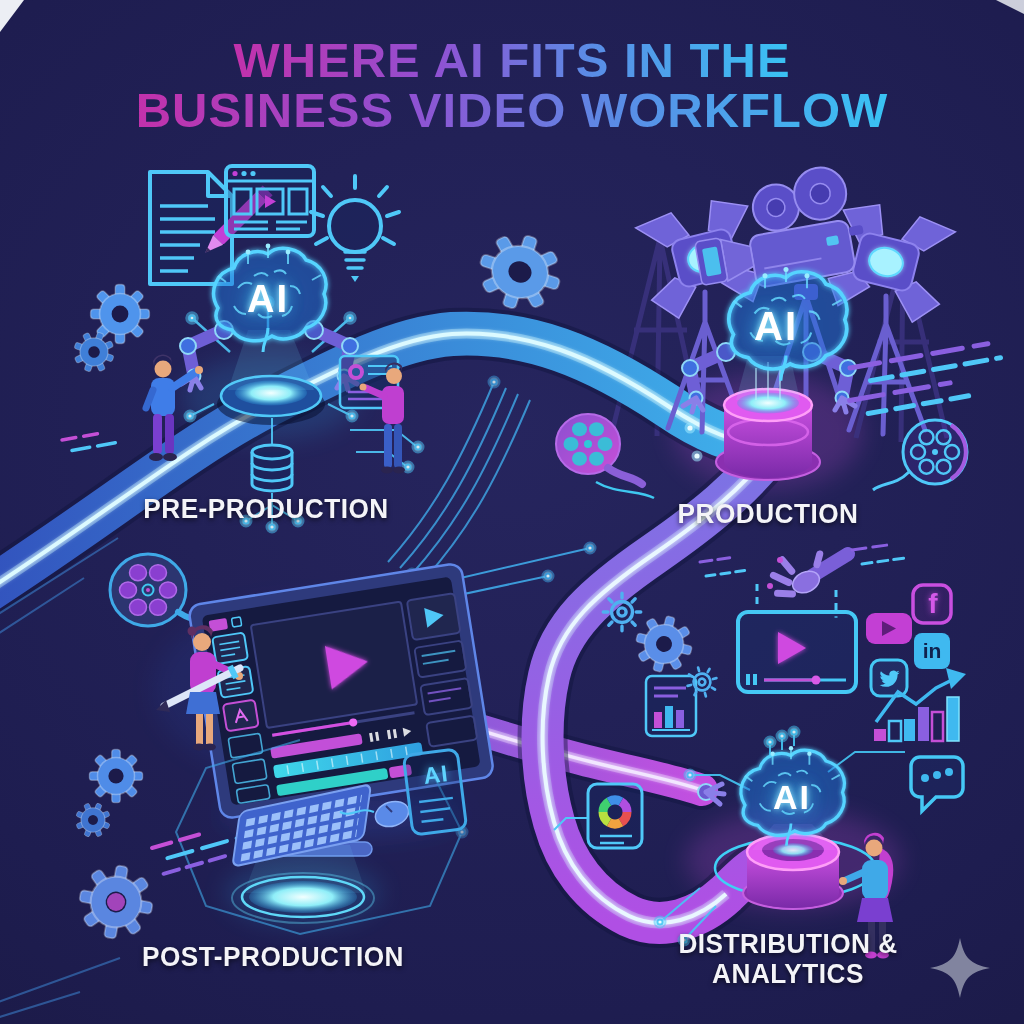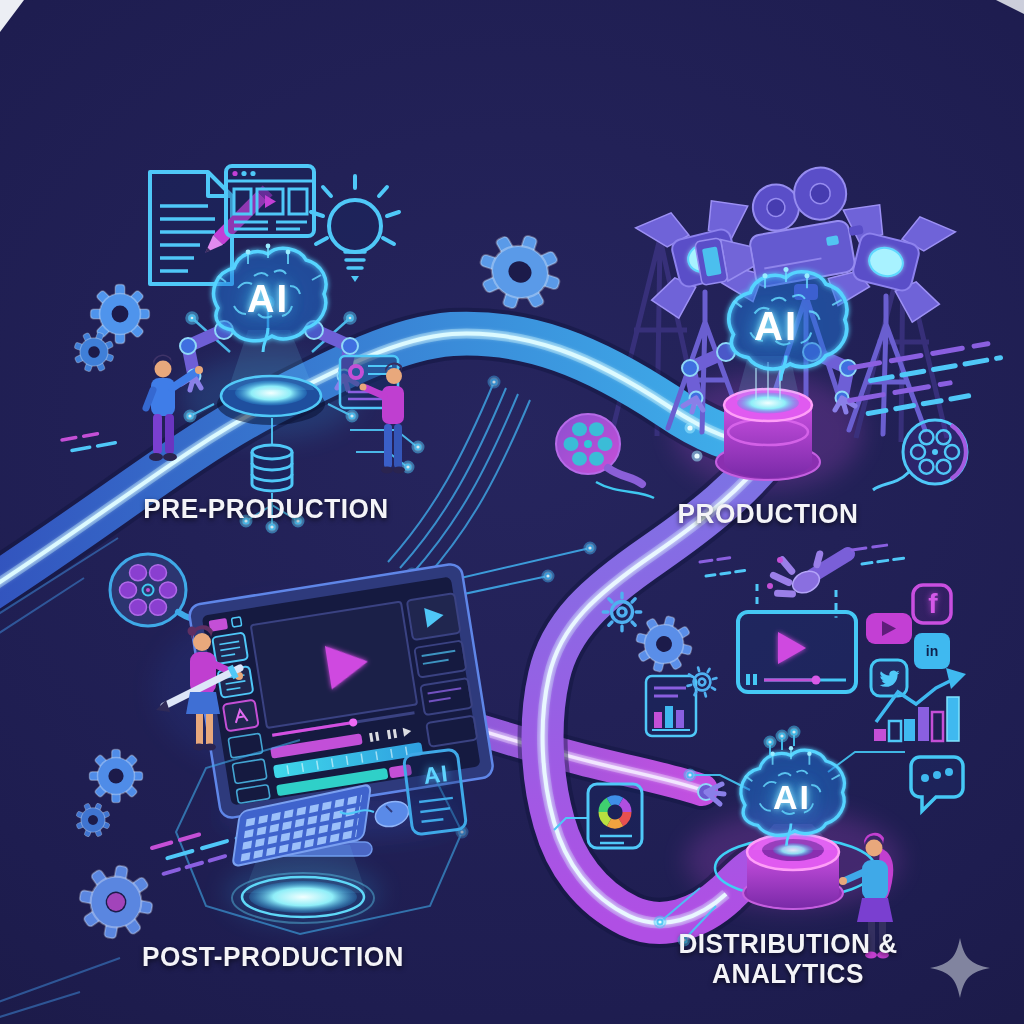--- a/index.html
+++ b/index.html
@@ -27,21 +27,21 @@
     text-shadow:0 0 6px #9aecff,0 0 16px #46c4f2,0 0 30px #2f9fe0;
   }
   .ai-pre{left:268px;top:299px;font-size:38px;}
   .ai-prod{left:776px;top:326px;font-size:40px;}
   .ai-dist{left:792px;top:797px;font-size:34px;}
   .ai-card-text{
     left:436px;top:775px;font-size:23px;font-weight:bold;color:#5fd4ff;letter-spacing:1px;
     transform:translate(-50%,-50%) rotate(-7deg);text-shadow:0 0 8px rgba(80,200,255,.8);
   }
   .fb-glyph{left:933px;top:604px;font-size:28px;font-weight:bold;color:#d459e8;text-shadow:0 0 6px rgba(210,80,230,.7);}
-  .li-glyph{left:932px;top:651px;font-size:14px;font-weight:bold;color:#10224e;}
+  .li-glyph{left:932px;top:651px;font-size:21px;font-weight:bold;color:#10224e;}
 </style>
 </head>
 <body>
 
 <div class="canvas">
 
 <svg class="scene" width="1024" height="1024" viewBox="0 0 1024 1024">
 <defs>
   <linearGradient id="gradBandA" x1="0" y1="0" x2="1" y2="0">
     <stop offset="0" stop-color="#3250bc"></stop>
@@ -640,20 +640,24 @@
           <ellipse cx="883" cy="955" rx="6" ry="3.5" fill="#c23fd0"></ellipse>
   </g>
 </g>
 
 <path d="M960,938 C964,958 970,964 990,968 C970,972 964,978 960,998 C956,978 950,972 930,968 C950,964 956,958 960,938 Z" fill="#8a8da6" opacity=".92"></path>
 
 <path d="M0,0 L24,0 L0,32 Z" fill="#eceef4"></path>
 <path d="M1024,0 L1024,14 L996,0 Z" fill="#dfe2ea" opacity=".9"></path>
 </svg>
 
+<div class="title-wrap">
+  <div><span class="title-line">WHERE AI FITS IN THE</span></div>
+  <div><span class="title-line">BUSINESS VIDEO WORKFLOW</span></div>
+</div>
 
 <div class="stage-label" style="left:266px;top:494px;">PRE-PRODUCTION</div>
 <div class="stage-label" style="left:768px;top:499px;">PRODUCTION</div>
 <div class="stage-label" style="left:273px;top:942px;">POST-PRODUCTION</div>
 <div class="stage-label two-line" style="left:788px;top:929px;">
   <span>DISTRIBUTION &amp;</span><br>
   <span>ANALYTICS</span>
 </div>
 
 <div class="ovl ai-text ai-pre">AI</div>

